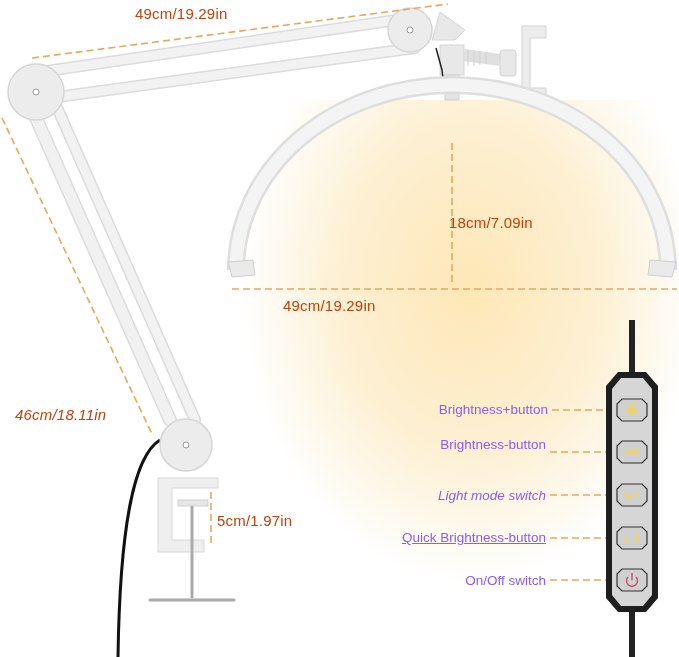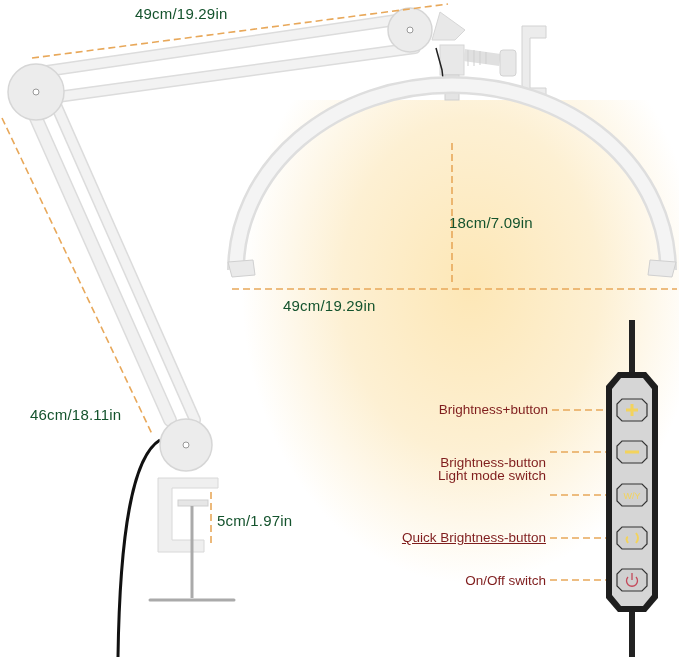--- a/index.html
+++ b/index.html
@@ -1,22 +1,22 @@
 <!DOCTYPE html>
 <html><head>
 <meta charset="utf-8">
 <style>
   html, body { margin:0; padding:0; }
   body { width:679px; height:657px; position:relative; overflow:hidden; background:#ffffff;
          font-family:"Liberation Sans", "DejaVu Sans", sans-serif; color:#1f1f1f; }
   .glow { position:absolute; left:200px; top:100px; width:520px; height:620px;
           background: radial-gradient(ellipse 55% 60% at 52% 30%, #fde7b6 0%, #fdf0d3 45%, rgba(255,255,255,0) 80%); }
   svg.art { position:absolute; left:0; top:0; }
-  .dim { position:absolute; font-size:15px; letter-spacing:0.2px; white-space:nowrap; color:#14532d; }
-  .lbl { position:absolute; font-size:13.5px; white-space:nowrap; color:#7f1d1d; }
+  .dim { position:absolute; font-size:15px; letter-spacing:0.2px; white-space:nowrap; color:#c2410c; }
+  .lbl { position:absolute; font-size:13.5px; white-space:nowrap; color:#8b5cf6; }
 </style>
 </head>
 <body>
 
 <div class="glow"></div>
 
 <svg class="art" width="679" height="657" viewBox="0 0 679 657">
 
   <path d="M160 440 C135 455, 120 520, 118 657" stroke="#111" stroke-width="3" fill="none"></path>
 
@@ -109,22 +109,22 @@
     </g>
     <text x="632" y="499" font-size="9" fill="#f3d35c" text-anchor="middle" font-family="Liberation Sans, sans-serif">W/Y</text>
     <g stroke="#c4495a" stroke-width="1.3" fill="none">
       <path d="M628 577 A5.5 5.5 0 1 0 636 577"></path>
       <line x1="632" y1="573" x2="632" y2="580"></line>
     </g>
   </g>
 </svg>
 
 <div class="dim" style="left:135px; top:5px;">49cm/19.29in</div>
-<div class="dim" style="left:30px; top:406px;">46cm/18.11in</div>
+<div class="dim" style="left:15px; top:406px;font-style:italic;">46cm/18.11in</div>
 <div class="dim" style="left:449px; top:214px;text-align:center;">18cm/7.09in</div>
 <div class="dim" style="left:283px; top:297px;">49cm/19.29in</div>
 <div class="dim" style="left:217px; top:512px;">5cm/1.97in</div>
 
 <div class="lbl" style="right:131px; top:402px;">Brightness+button</div>
-<div class="lbl" style="right:133px; top:455px;">Brightness-button</div>
-<div class="lbl" style="right:133px; top:468px;">Light mode switch</div>
+<div class="lbl" style="right:133px; top:437px;">Brightness-button</div>
+<div class="lbl" style="right:133px; top:488px;font-style:italic;">Light mode switch</div>
 <div class="lbl" style="right:133px; top:530px;text-decoration:underline;">Quick Brightness-button</div>
 <div class="lbl" style="right:133px; top:573px;">On/Off switch</div>
 
 </body></html>

